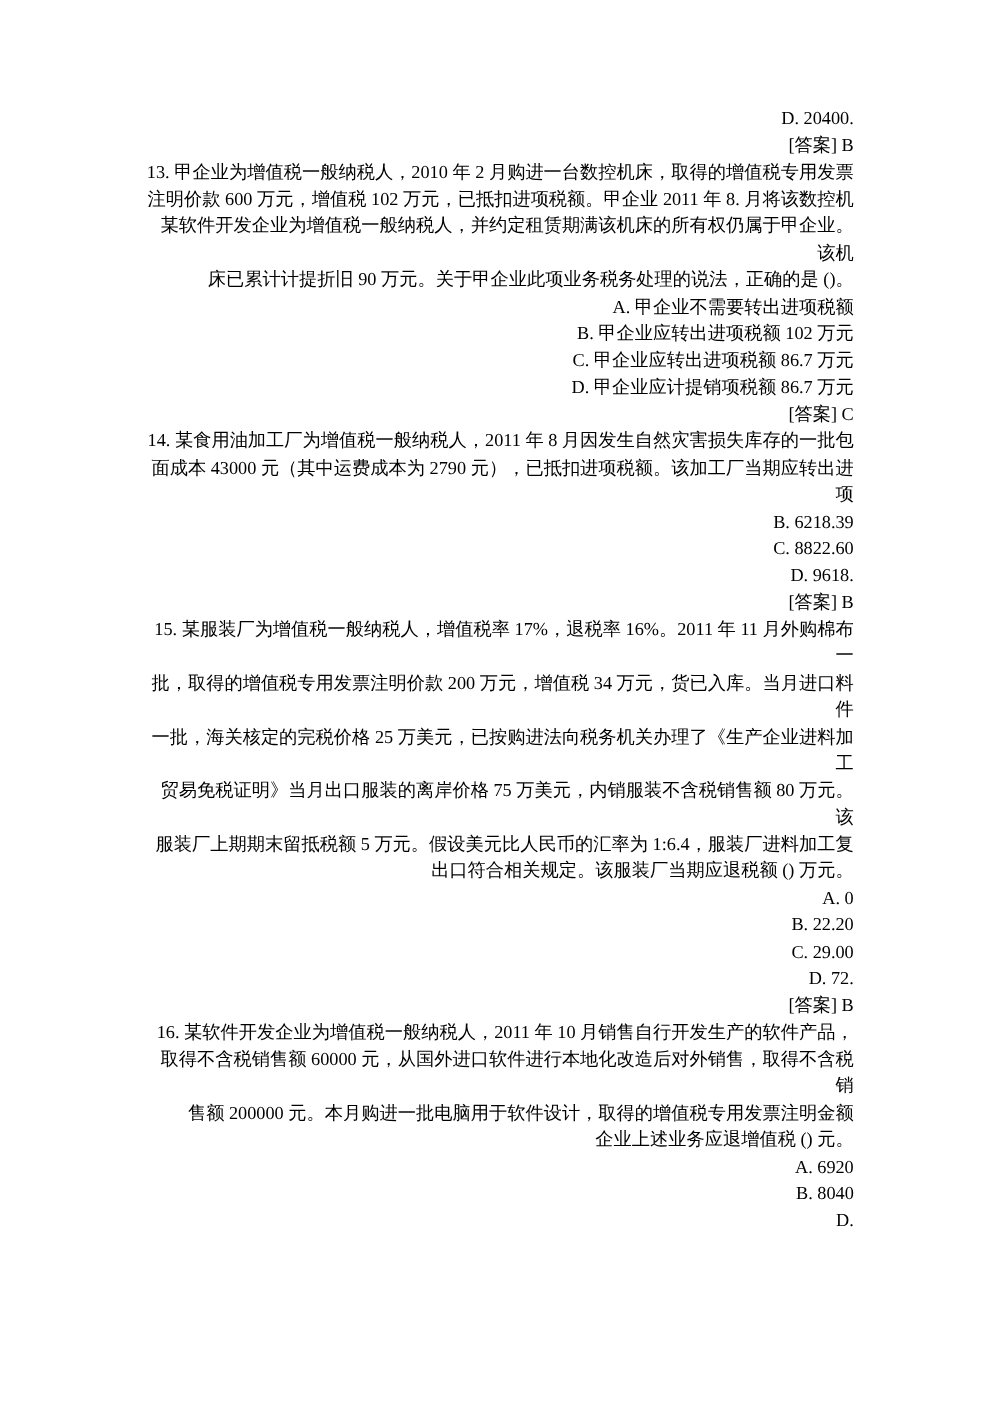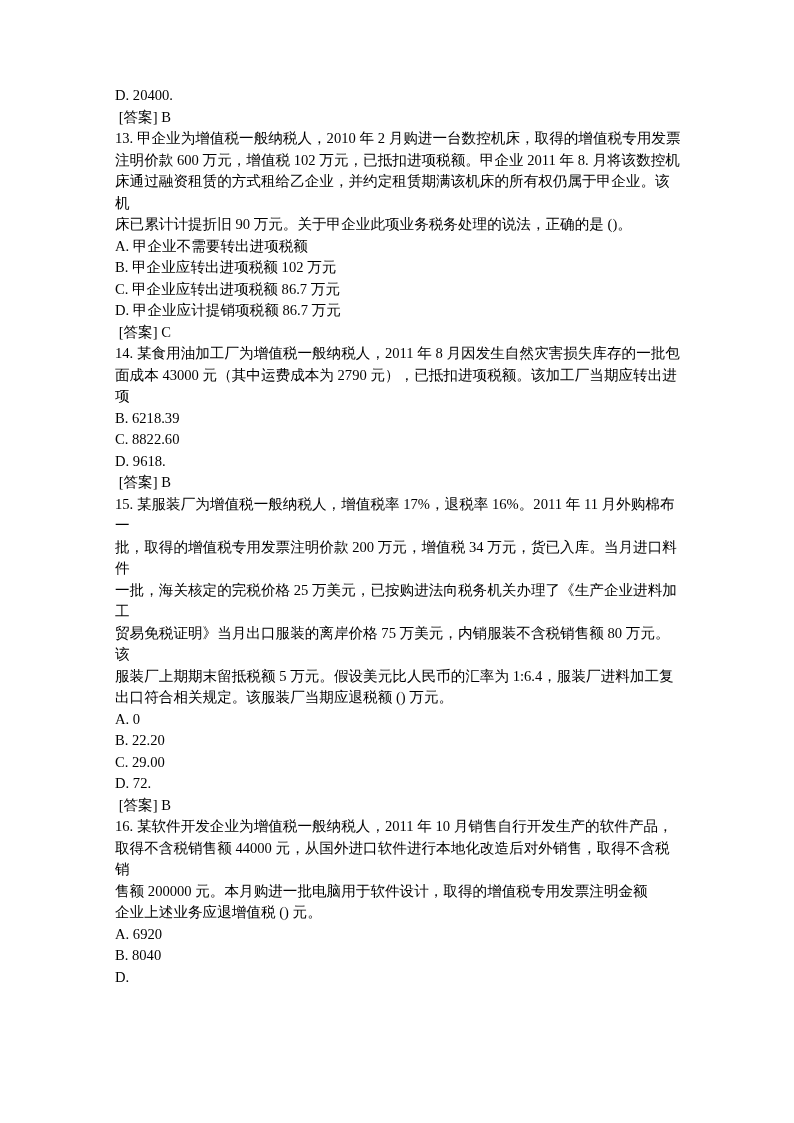--- a/index.html
+++ b/index.html
@@ -20,32 +20,33 @@
     position: absolute;
     left: 115px;
     top: 85px;
     width: 568px;
   }
   .line {
     font-size: 14.6px;
     line-height: 21.5px;
     white-space: pre-wrap;
     word-break: break-all;
+    text-align: right;
   }
 </style>
 </head>
 <body>
 
 <div class="page">
   <div class="content">
     <div class="line">D. 20400.</div>
     <div class="line"> [答案] B</div>
     <div class="line">13. 甲企业为增值税一般纳税人，2010 年 2 月购进一台数控机床，取得的增值税专用发票</div>
     <div class="line">注明价款 600 万元，增值税 102 万元，已抵扣进项税额。甲企业 2011 年 8. 月将该数控机</div>
-    <div class="line">床通过融资租赁的方式租给乙企业，并约定租赁期满该机床的所有权仍属于甲企业。该机</div>
+    <div class="line">某软件开发企业为增值税一般纳税人，并约定租赁期满该机床的所有权仍属于甲企业。该机</div>
     <div class="line">床已累计计提折旧 90 万元。关于甲企业此项业务税务处理的说法，正确的是 ()。</div>
     <div class="line">A. 甲企业不需要转出进项税额</div>
     <div class="line">B. 甲企业应转出进项税额 102 万元</div>
     <div class="line">C. 甲企业应转出进项税额 86.7 万元</div>
     <div class="line">D. 甲企业应计提销项税额 86.7 万元</div>
     <div class="line"> [答案] C</div>
     <div class="line">14. 某食用油加工厂为增值税一般纳税人，2011 年 8 月因发生自然灾害损失库存的一批包</div>
     <div class="line">面成本 43000 元（其中运费成本为 2790 元），已抵扣进项税额。该加工厂当期应转出进项</div>
     <div class="line">B. 6218.39</div>
     <div class="line">C. 8822.60</div>
@@ -56,21 +57,21 @@
     <div class="line">一批，海关核定的完税价格 25 万美元，已按购进法向税务机关办理了《生产企业进料加工</div>
     <div class="line">贸易免税证明》当月出口服装的离岸价格 75 万美元，内销服装不含税销售额 80 万元。该</div>
     <div class="line">服装厂上期期末留抵税额 5 万元。假设美元比人民币的汇率为 1:6.4，服装厂进料加工复</div>
     <div class="line">出口符合相关规定。该服装厂当期应退税额 () 万元。</div>
     <div class="line">A. 0</div>
     <div class="line">B. 22.20</div>
     <div class="line">C. 29.00</div>
     <div class="line">D. 72.</div>
     <div class="line"> [答案] B</div>
     <div class="line">16. 某软件开发企业为增值税一般纳税人，2011 年 10 月销售自行开发生产的软件产品，</div>
-    <div class="line">取得不含税销售额 44000 元，从国外进口软件进行本地化改造后对外销售，取得不含税销</div>
+    <div class="line">取得不含税销售额 60000 元，从国外进口软件进行本地化改造后对外销售，取得不含税销</div>
     <div class="line">售额 200000 元。本月购进一批电脑用于软件设计，取得的增值税专用发票注明金额</div>
     <div class="line">企业上述业务应退增值税 () 元。</div>
     <div class="line">A. 6920</div>
     <div class="line">B. 8040</div>
     <div class="line">D.</div>
 
   </div>
 </div>
 
 </body></html>

